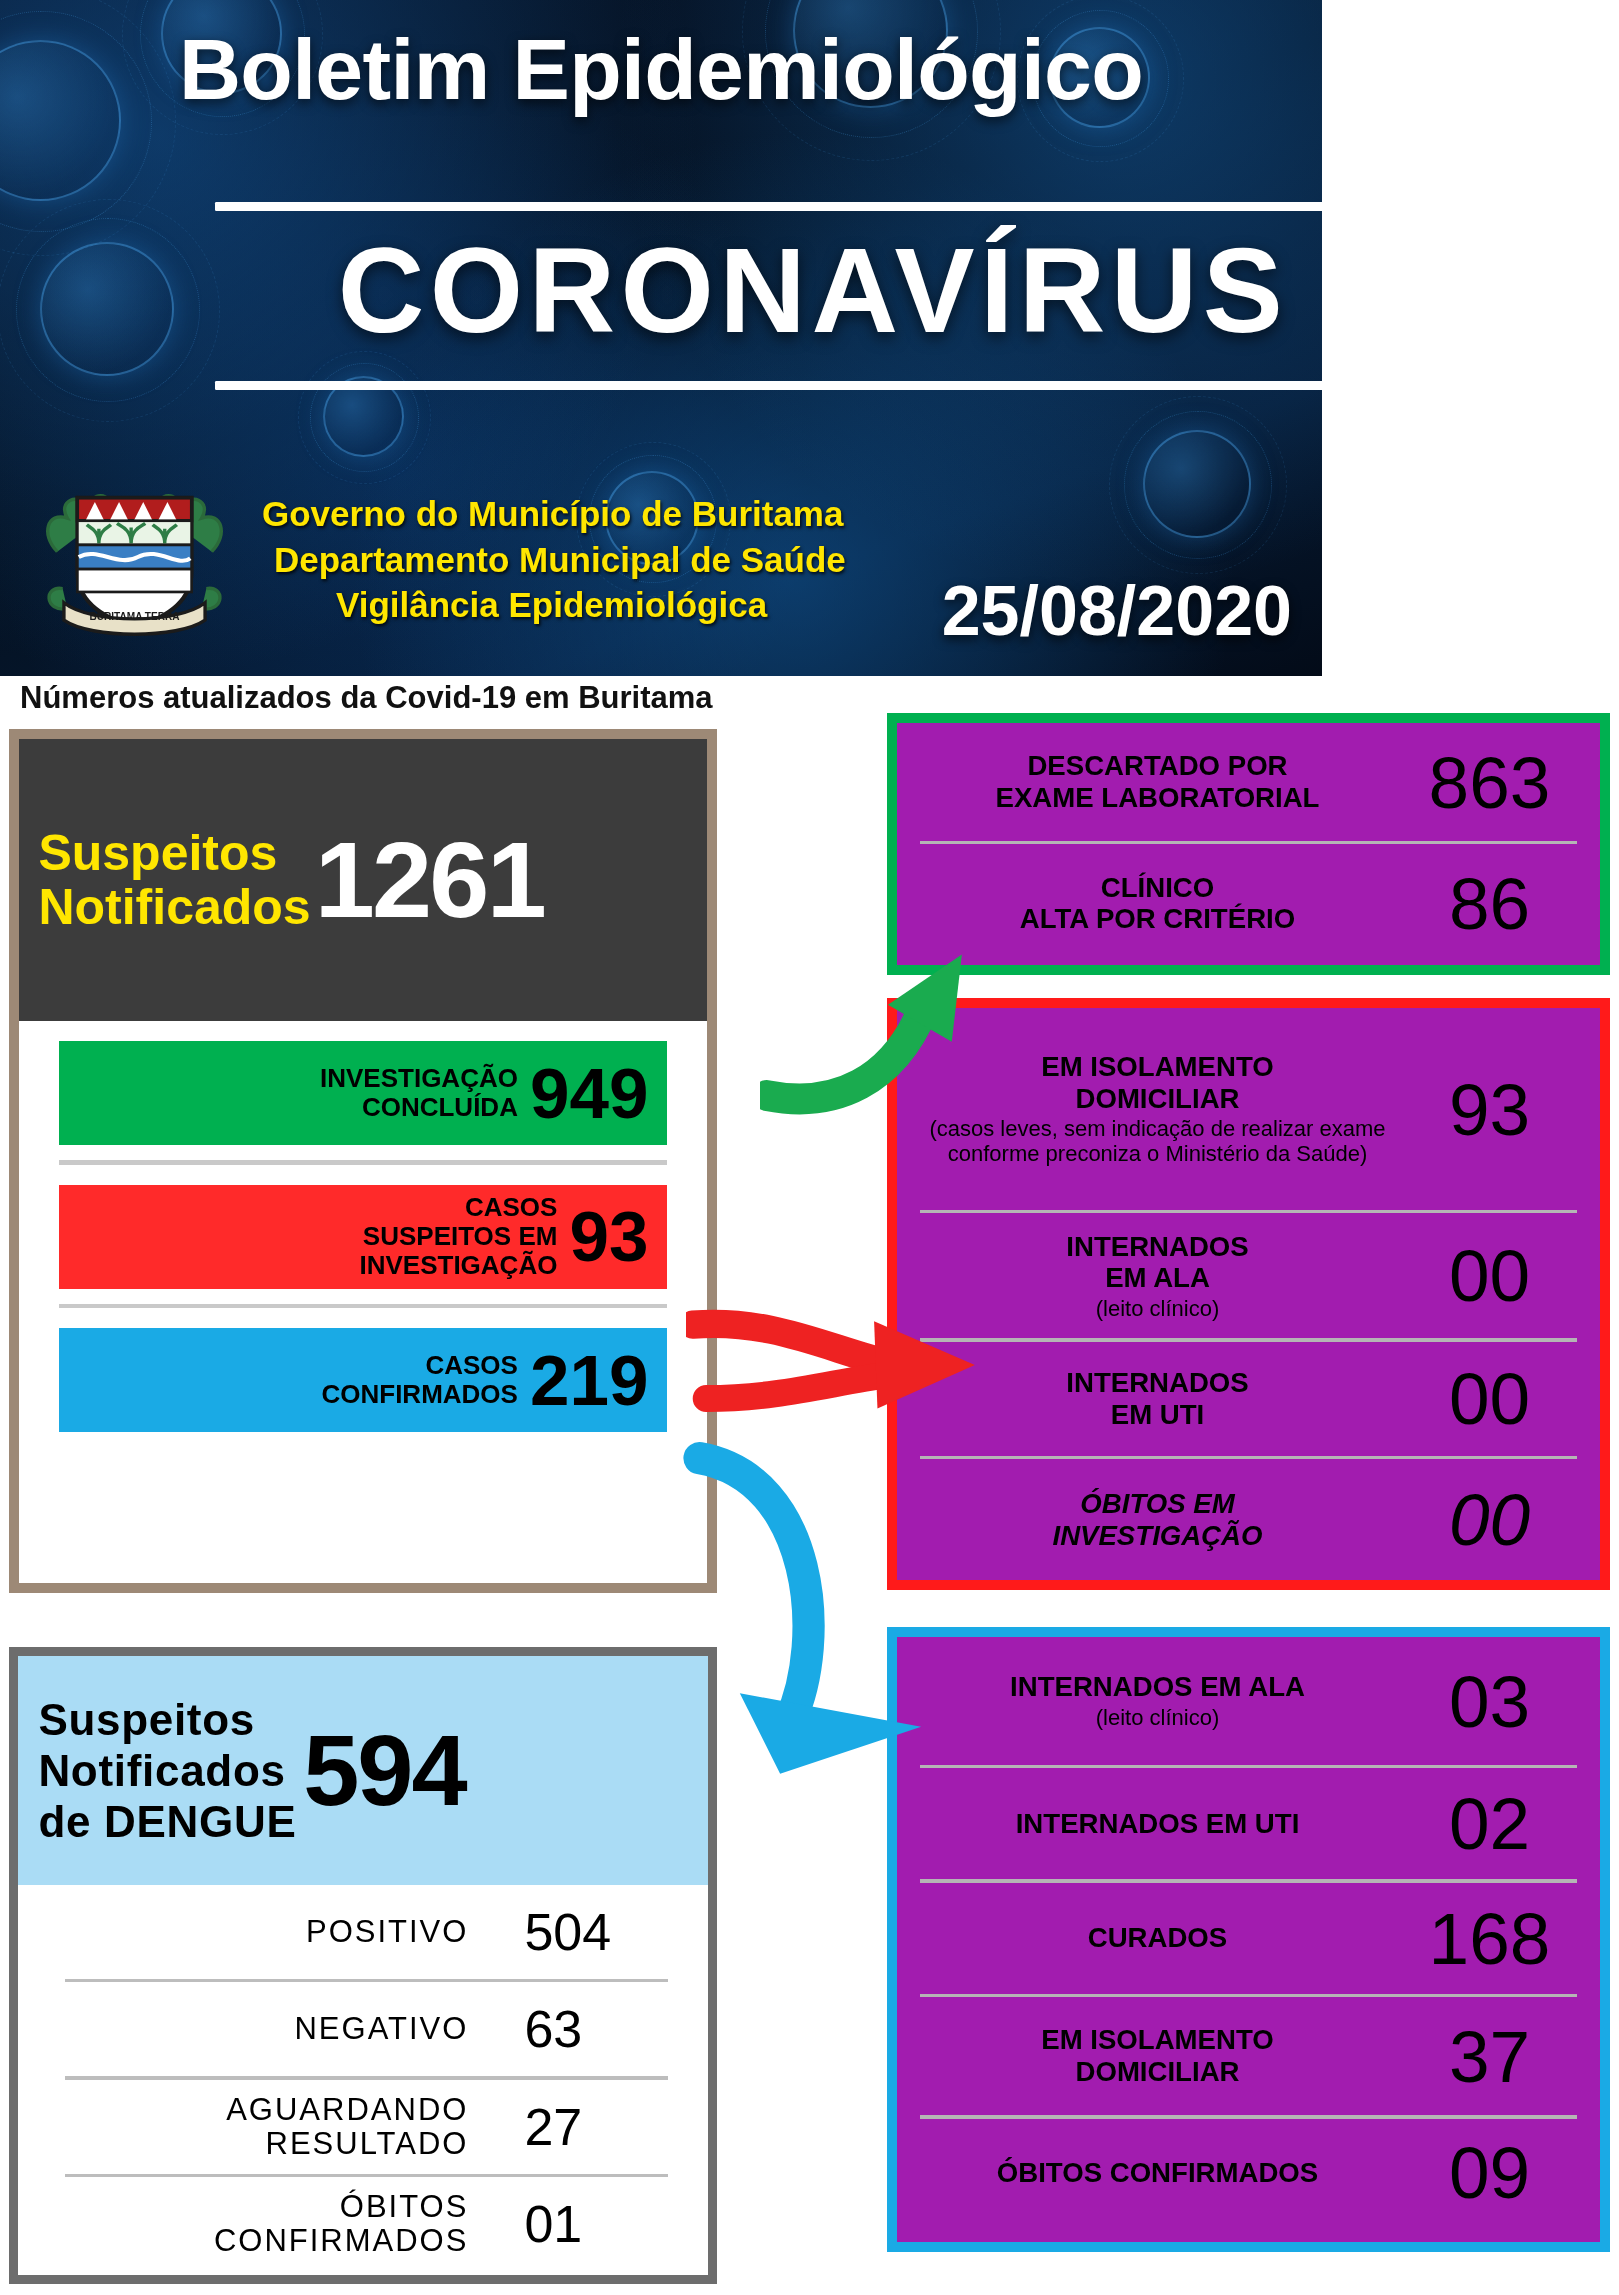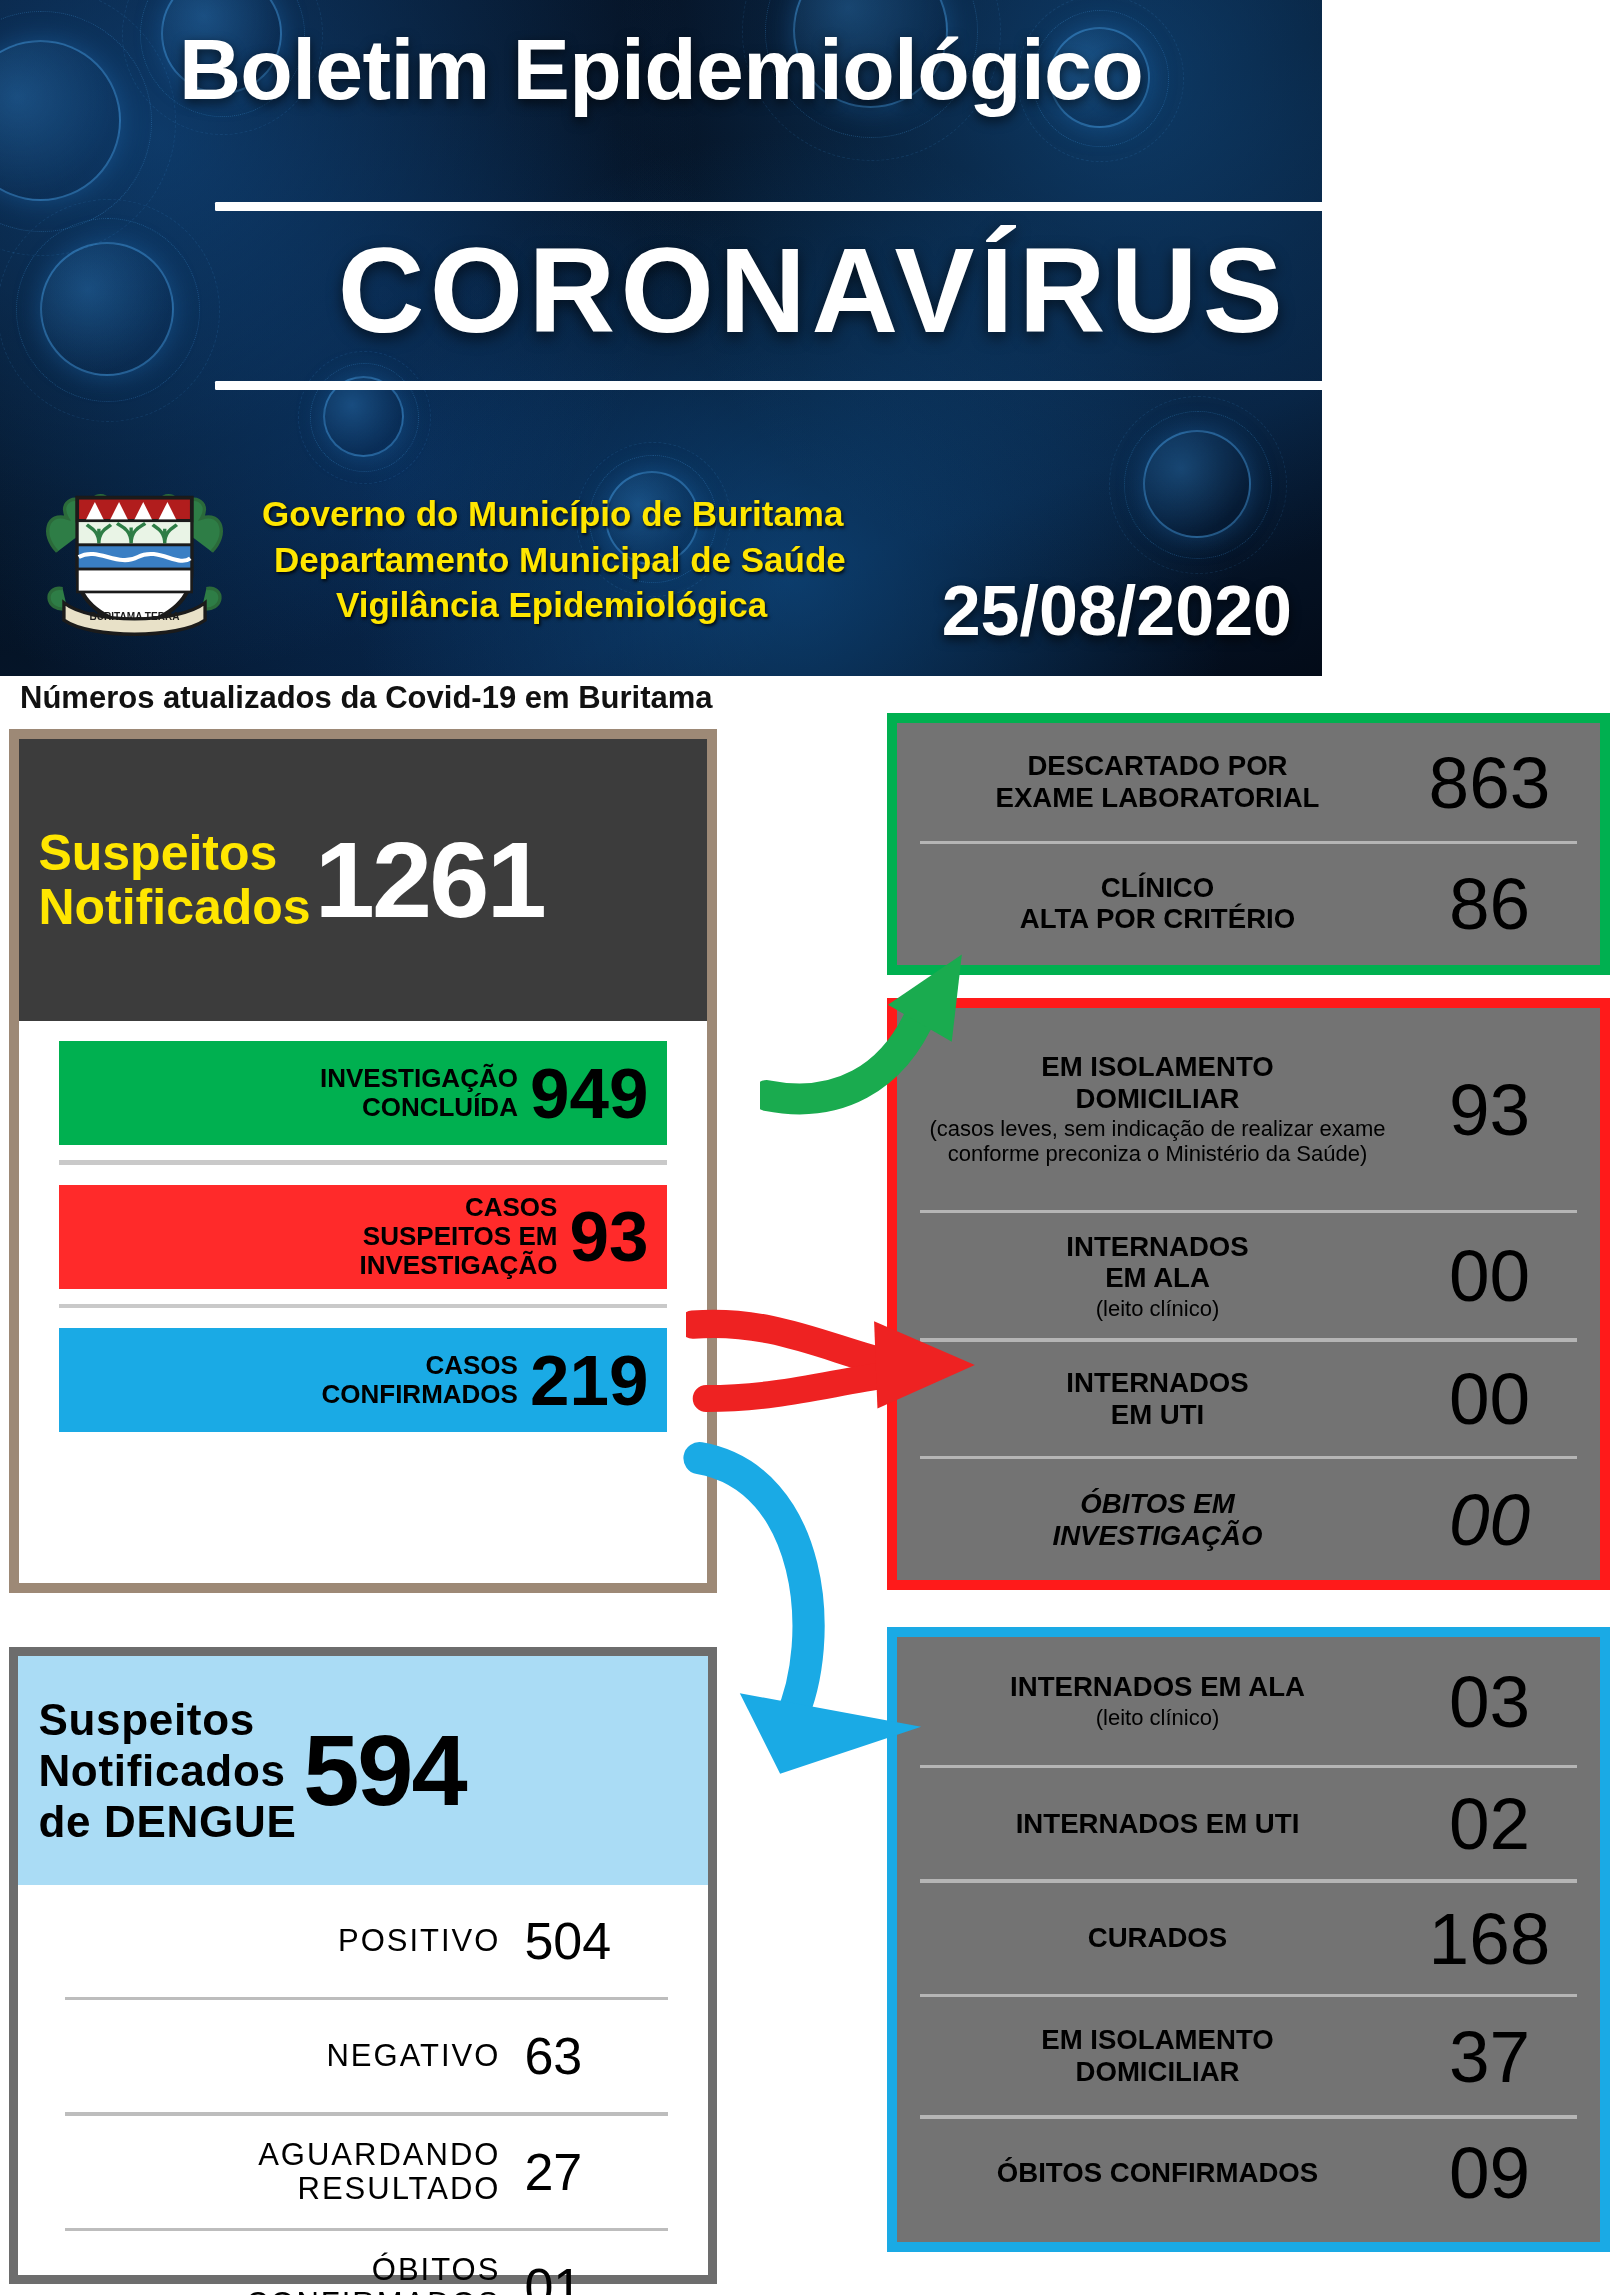--- a/index.html
+++ b/index.html
@@ -219,22 +219,23 @@
     font-weight: bold;
     color: #000;
     line-height: 1;
     margin-left: 6.7px;
     letter-spacing: -2px;
   }
   .dengue-row {
     display: flex;
     align-items: center;
     justify-content: flex-end;
-    height: 112px;
+    height: 94px;
     padding: 0 40px 0 47px;
+    gap: 32px;
   }
   .dengue-row .lbl {
     font-size: 31px;
     letter-spacing: 2px;
     color: #000;
     text-align: right;
     line-height: 1.1;
     flex: 1 1 auto;
   }
   .dengue-row .num {
@@ -247,21 +248,21 @@
   }
   .dline {
     height: 3.4px;
     background: #bdbdbd;
     margin: 0 40px 0 47px;
   }
 
   
   .panel {
     position: absolute;
-    background: #737373;
+    background: #a21caf;
   }
   .panel-green { left: 887px; top: 713px;  width: 723px; height: 262px; border: 10.8px solid #00b050; }
   .panel-red   { left: 887px; top: 998px;  width: 723px; height: 592px; border: 10.8px solid #ff1a1a; }
   .panel-blue  { left: 887px; top: 1627px;  width: 723px; height: 625px; border: 10.8px solid #1aaae5; }
 
   .prow {
     display: flex;
     align-items: center;
     padding: 0 23px 0 16px;
   }

